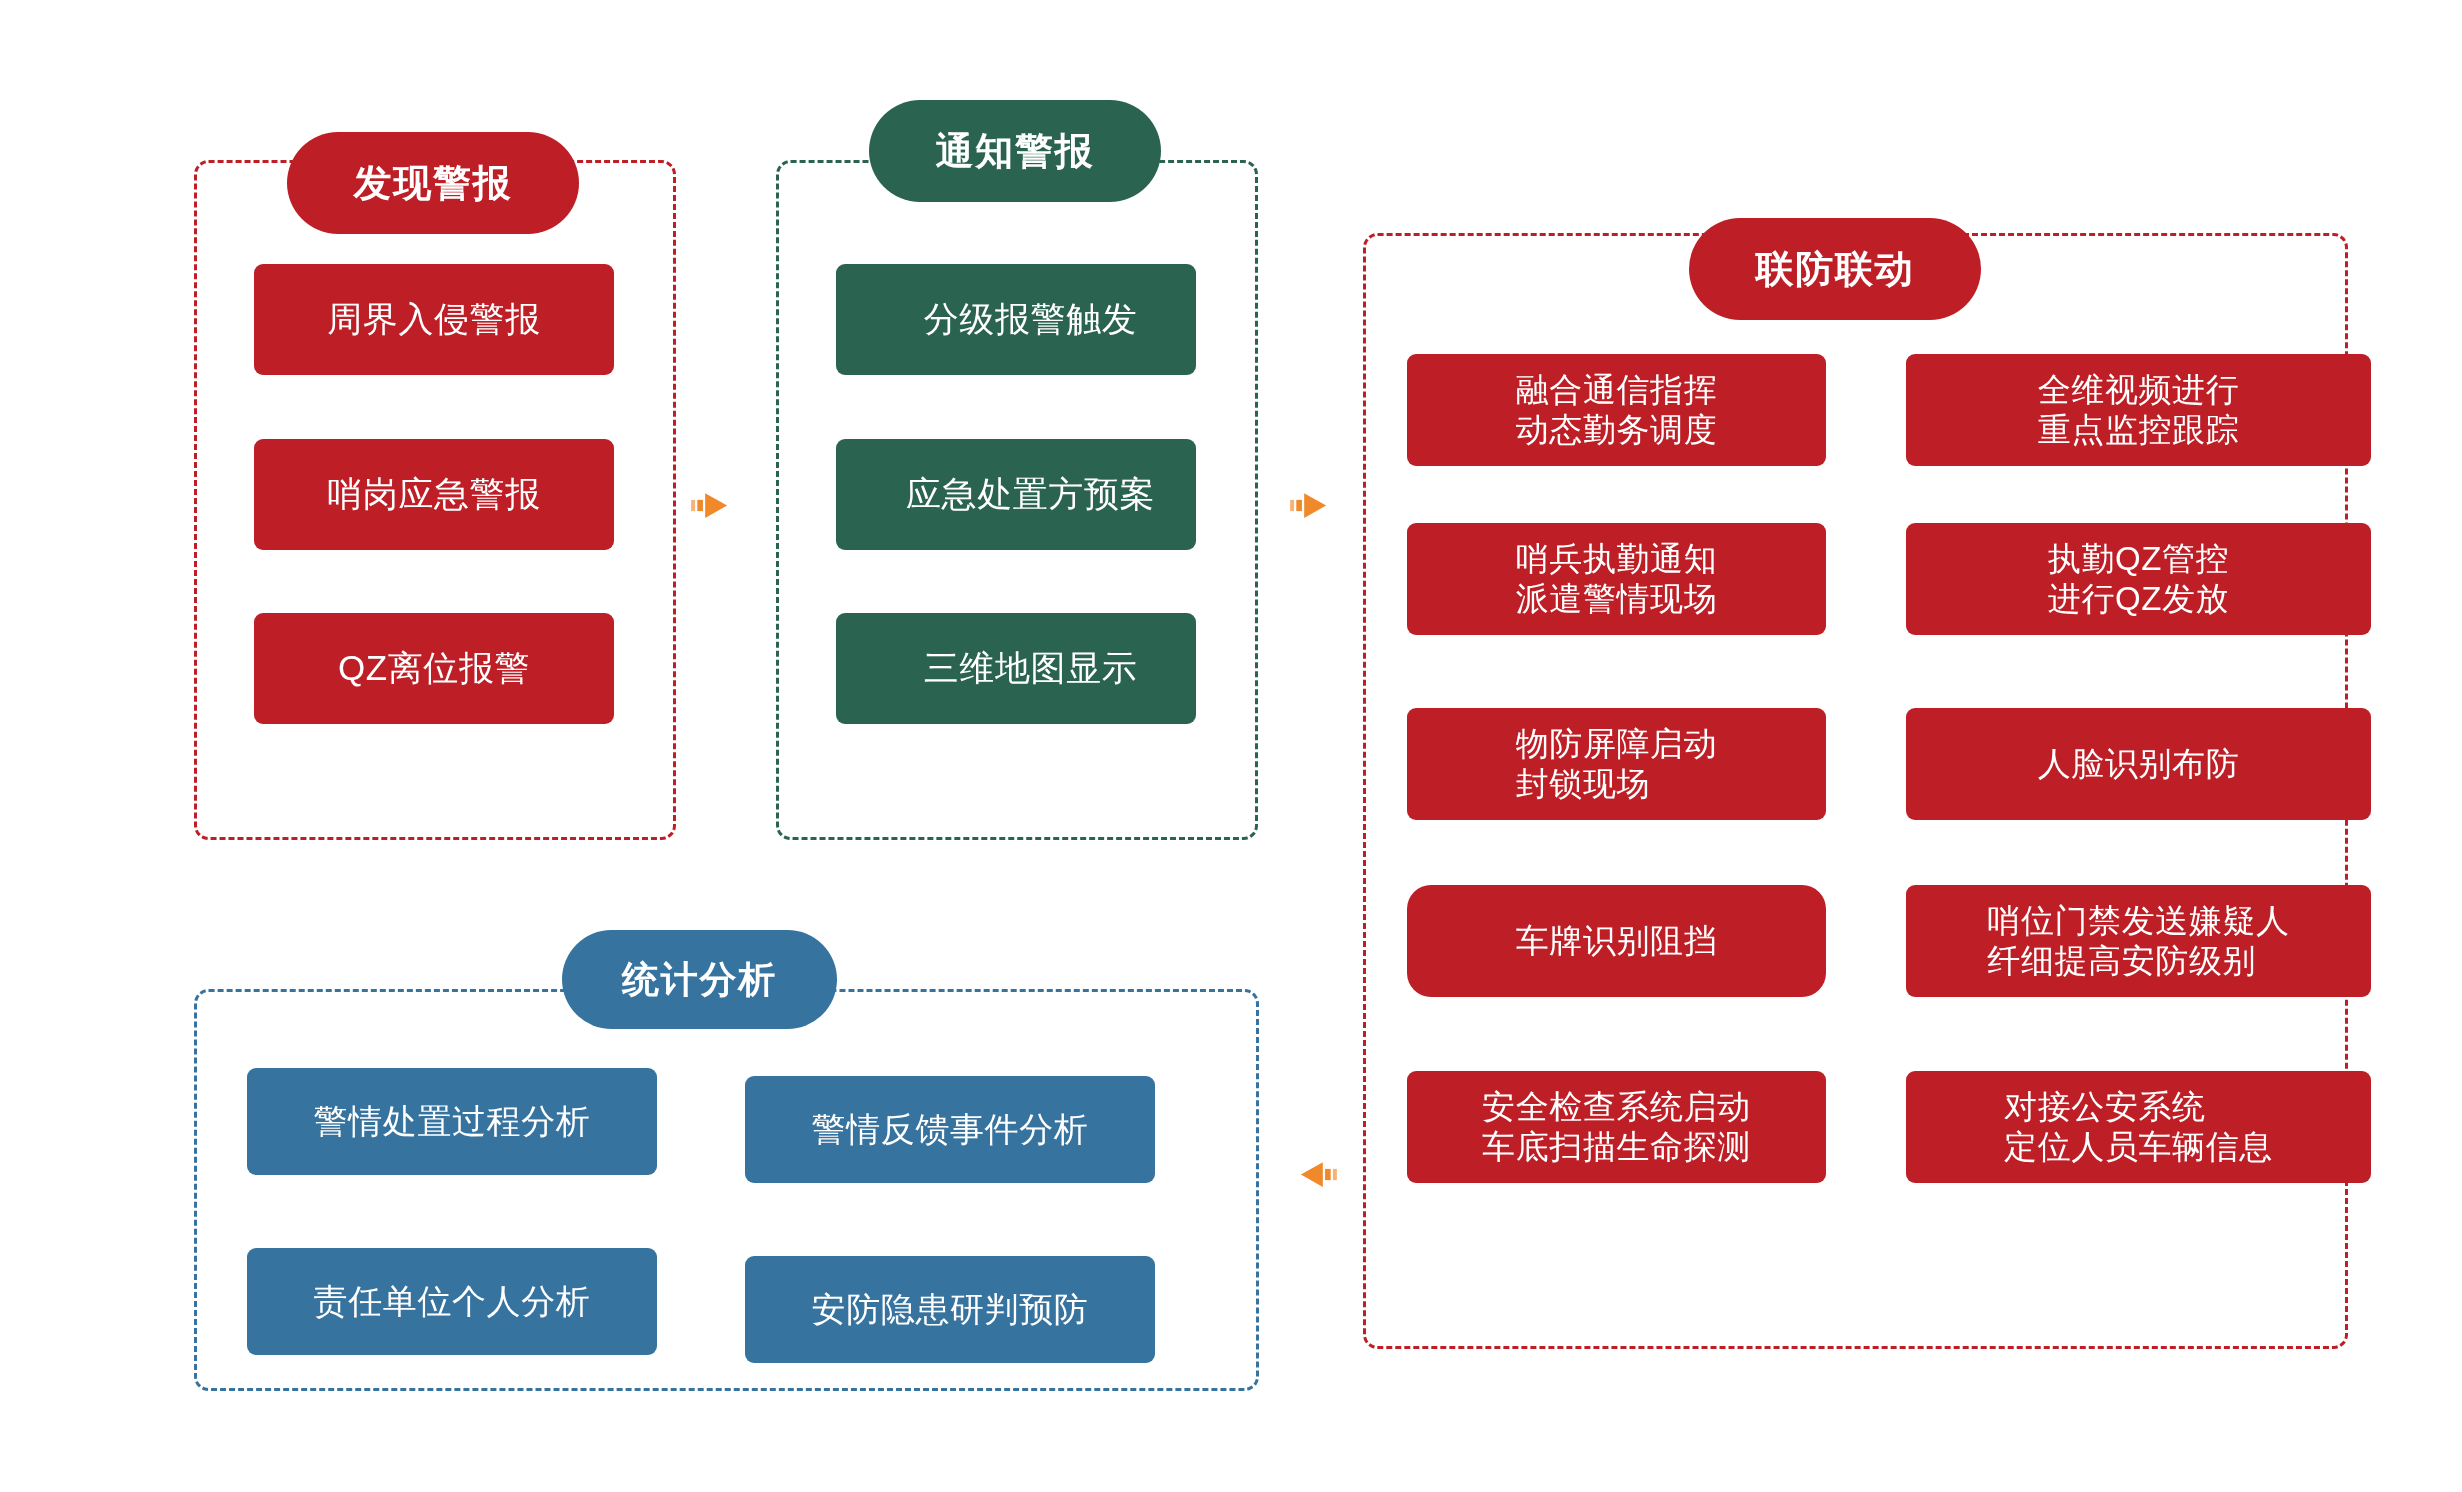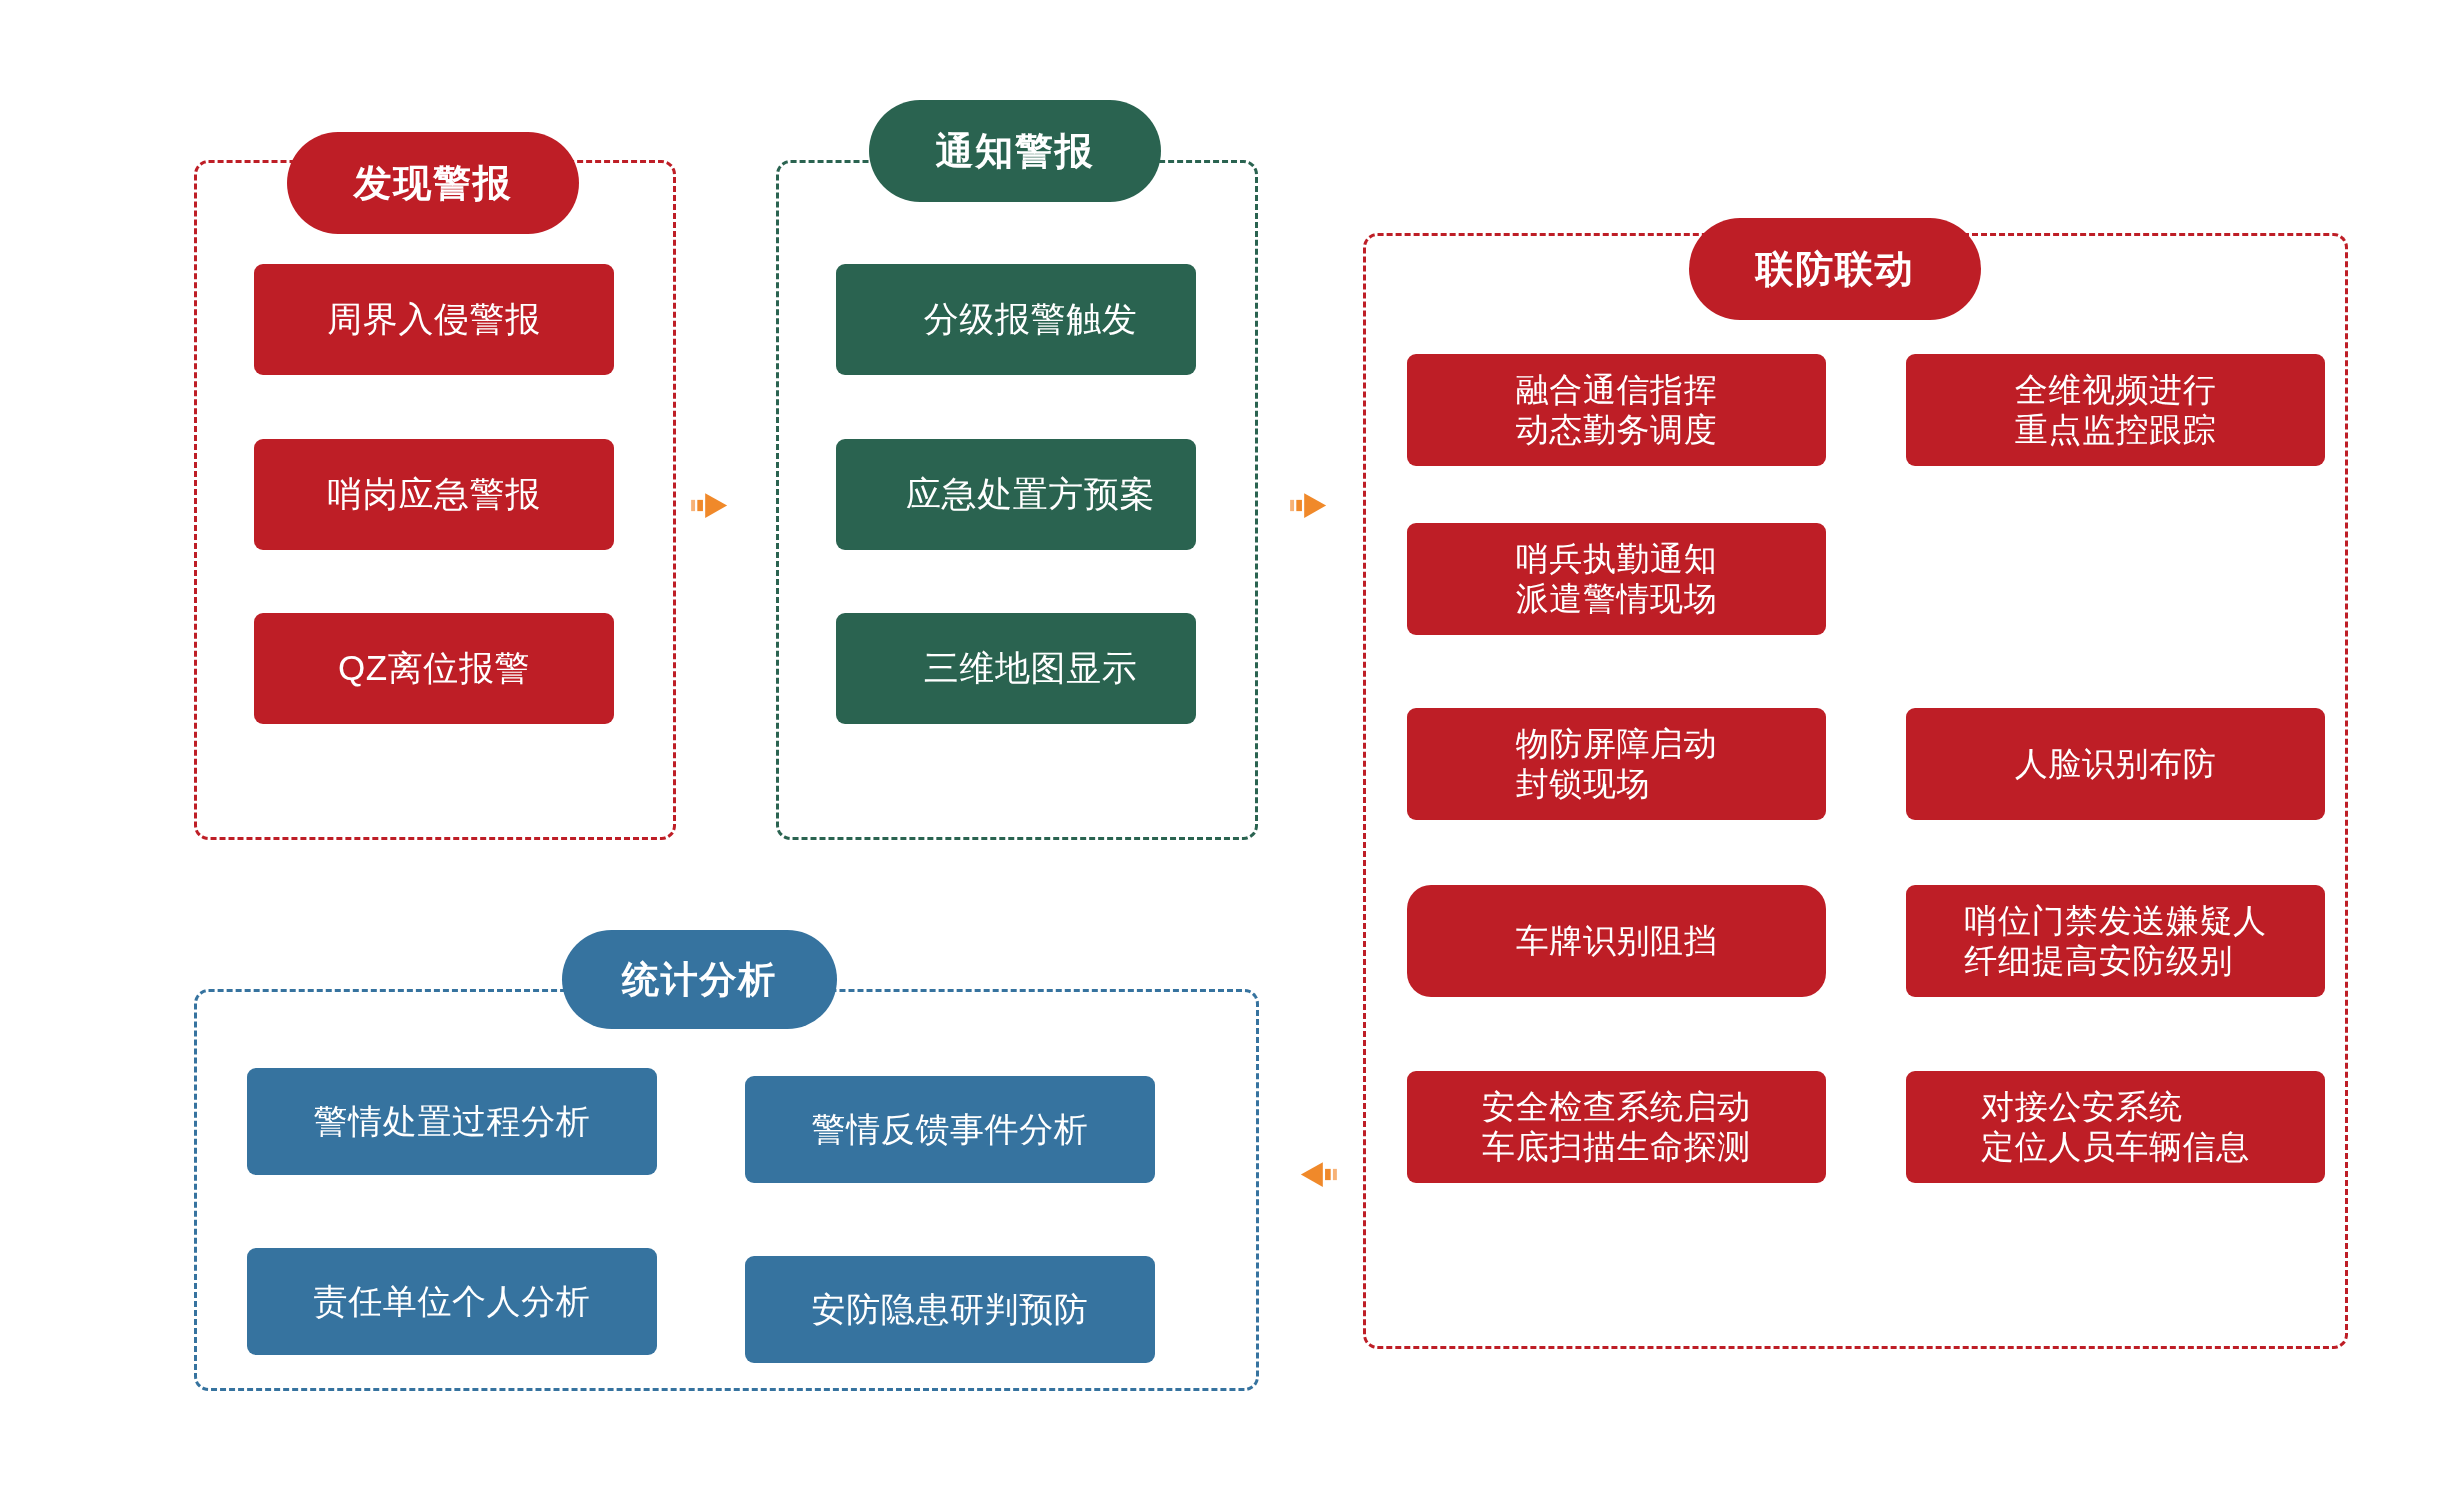--- a/index.html
+++ b/index.html
@@ -45,21 +45,21 @@
   
   .c1{left:254px;width:360px;height:111px;}
   #d0{top:264px;} #d1{top:439px;} #d2{top:613px;}
 
   
   .c2{left:836px;width:360px;height:111px;padding-left:37px;}
   #n0{top:264px;} #n1{top:439px;} #n2{top:613px;}
 
   
   .jL{left:1407px;width:419px;}
-  .jR{left:1906px;width:419px;}
+  .jR{left:1906px;width:465px;}
   .jrow{height:112px;font-size:33px;}
   #j0{top:354px;}  #j1{top:523px;}  #j2{top:708px;}
   #j3{top:885px;border-radius:24px;} #j4{top:1071px;}
   #k0{top:354px;}  #k1{top:523px;}  #k2{top:708px;}
   #k3{top:885px;} #k4{top:1071px;}
 
   
   .sL{left:247px;width:410px;}
   .sR{left:745px;width:410px;margin-top:8px;}
   .srow{height:107px;font-size:34px;}
@@ -99,20 +99,22 @@
   <div class="card red jL jrow" id="j1">哨兵执勤通知
 派遣警情现场</div>
   <div class="card red jL jrow" id="j2">物防屏障启动
 封锁现场</div>
   <div class="card red jL jrow" id="j3">车牌识别阻挡</div>
   <div class="card red jL jrow" id="j4">安全检查系统启动
 车底扫描生命探测</div>
 
   <div class="card red jR jrow" id="k0">全维视频进行
 重点监控跟踪</div>
+  <div class="card red jR jrow" id="k1">执勤QZ管控
+进行QZ发放</div>
   <div class="card red jR jrow" id="k2">人脸识别布防</div>
   <div class="card red jR jrow" id="k3">哨位门禁发送嫌疑人
 纤细提高安防级别</div>
   <div class="card red jR jrow" id="k4">对接公安系统
 定位人员车辆信息</div>
 
   <div class="panel blue" id="panel-stats"></div>
   <div class="pill blue" id="pill-stats">统计分析</div>
 
   <div class="card blue sL srow" id="s0">警情处置过程分析</div>

